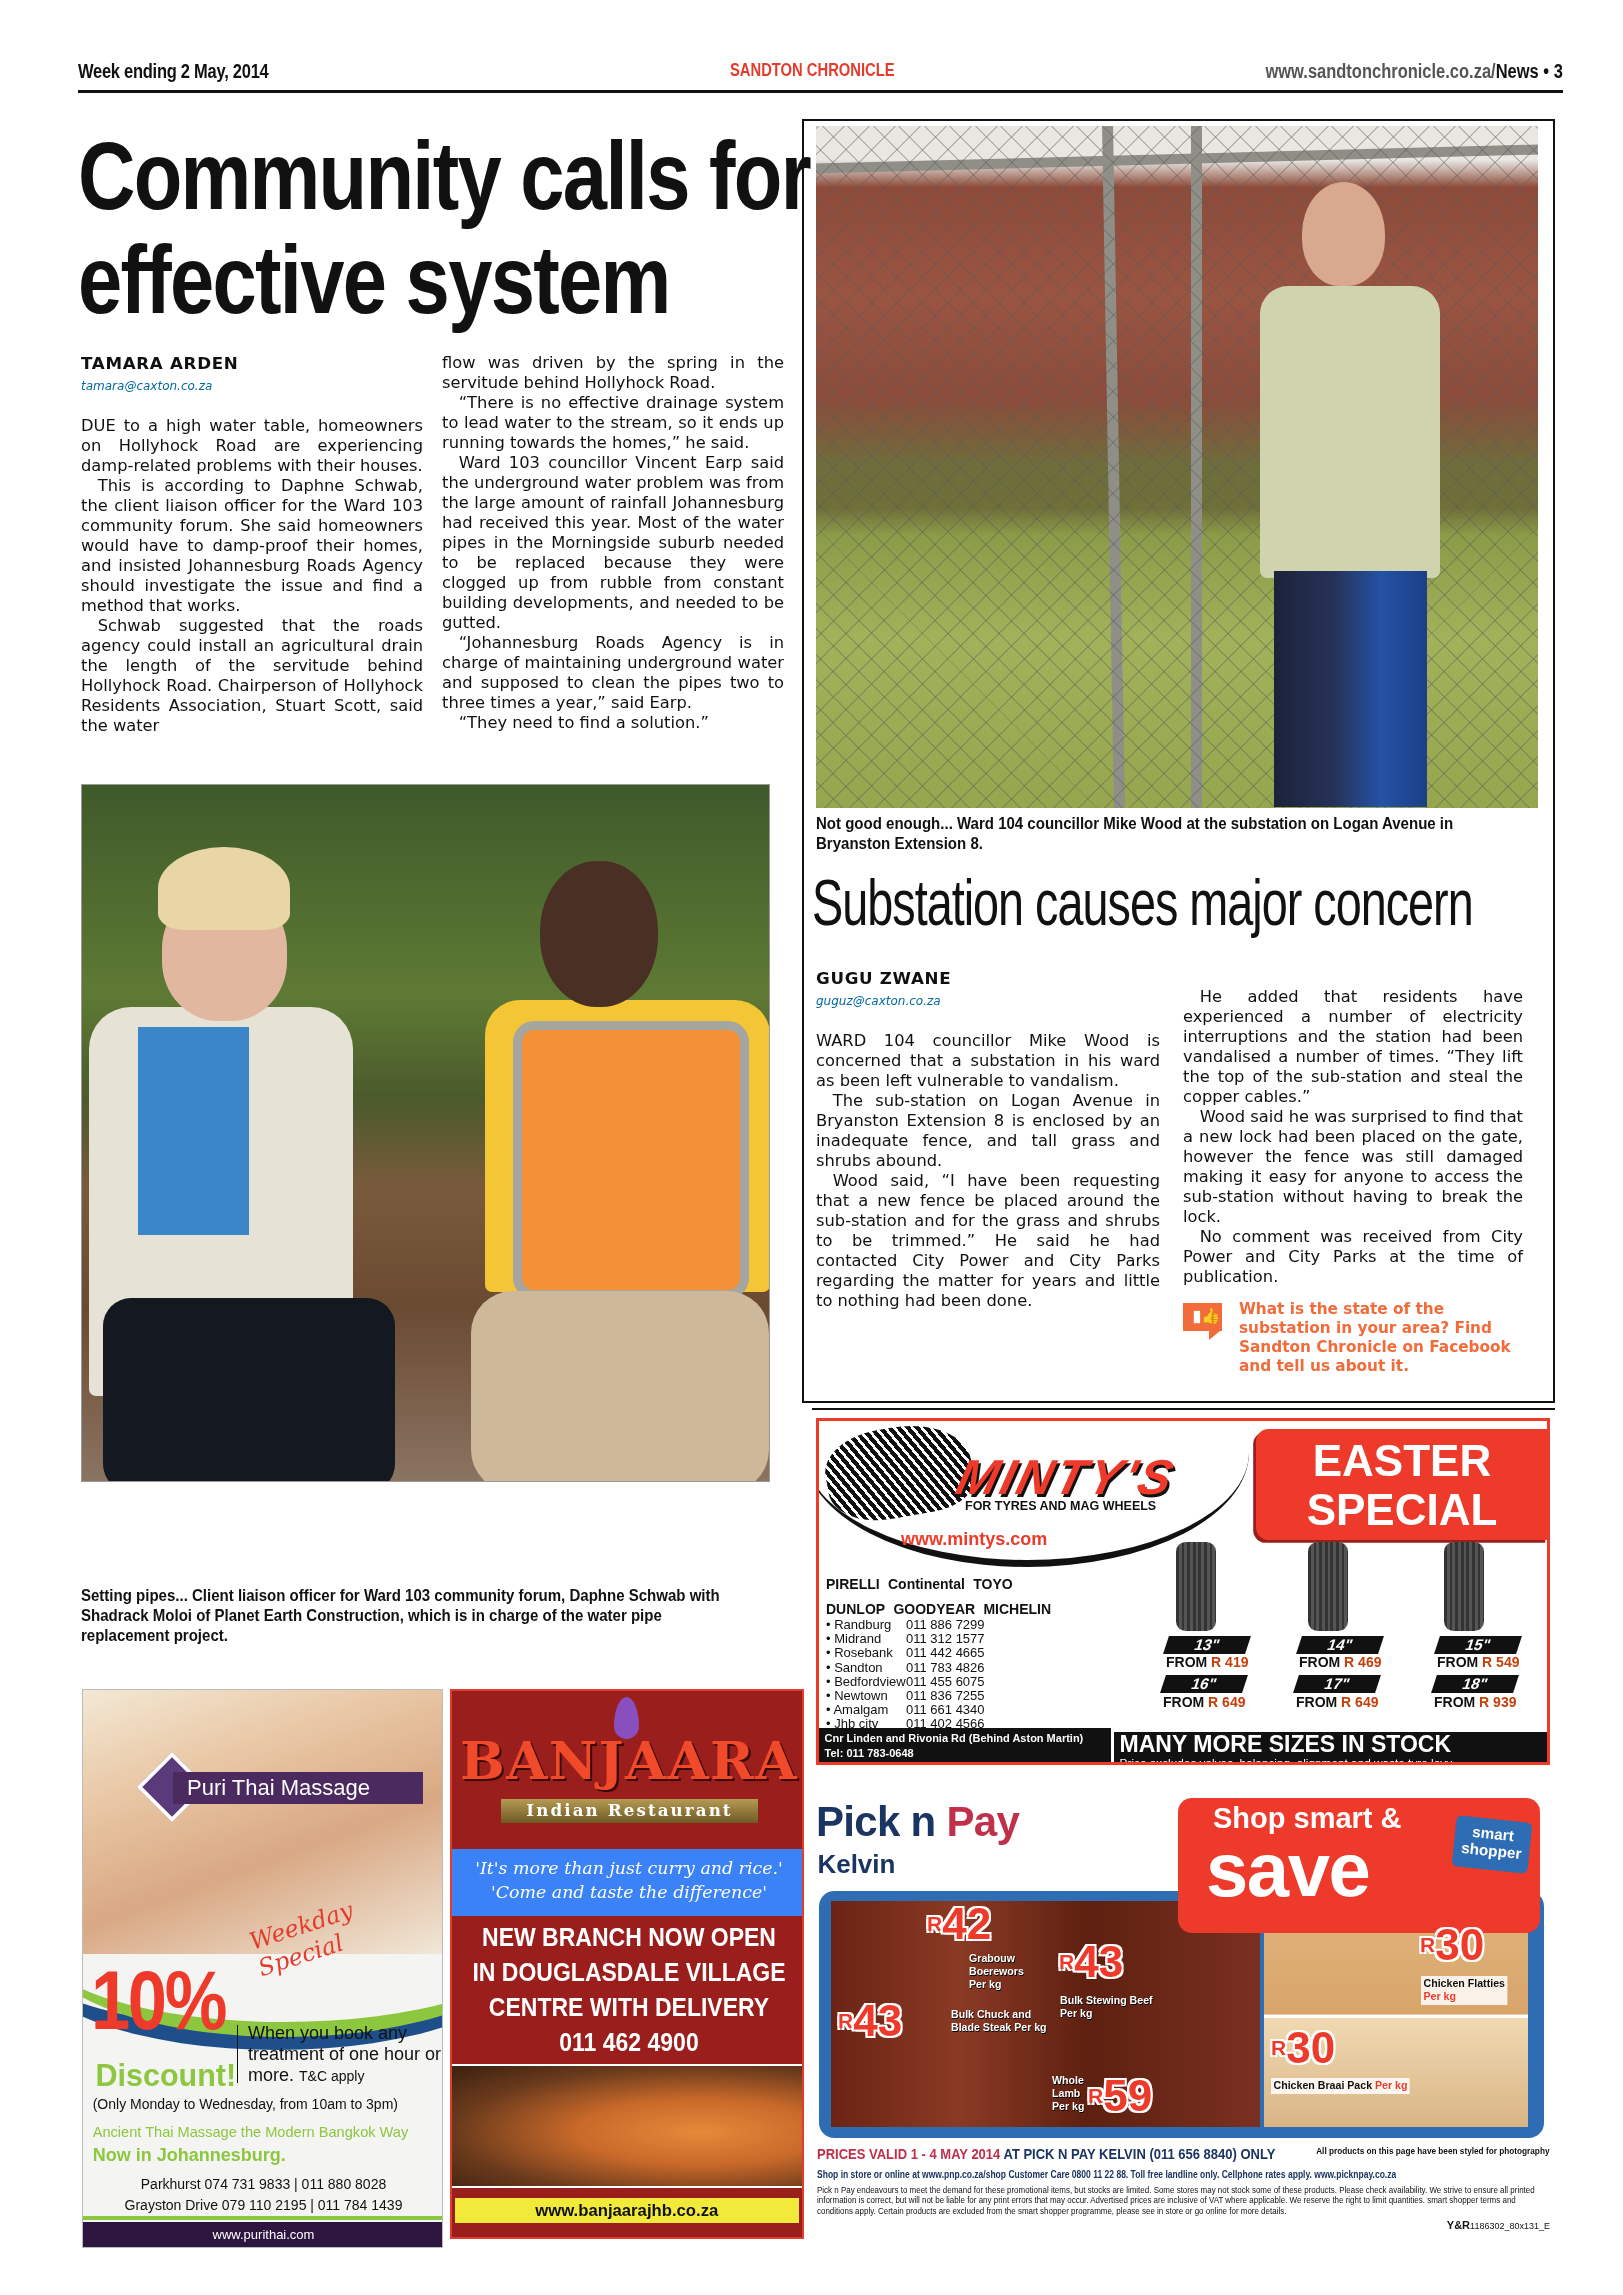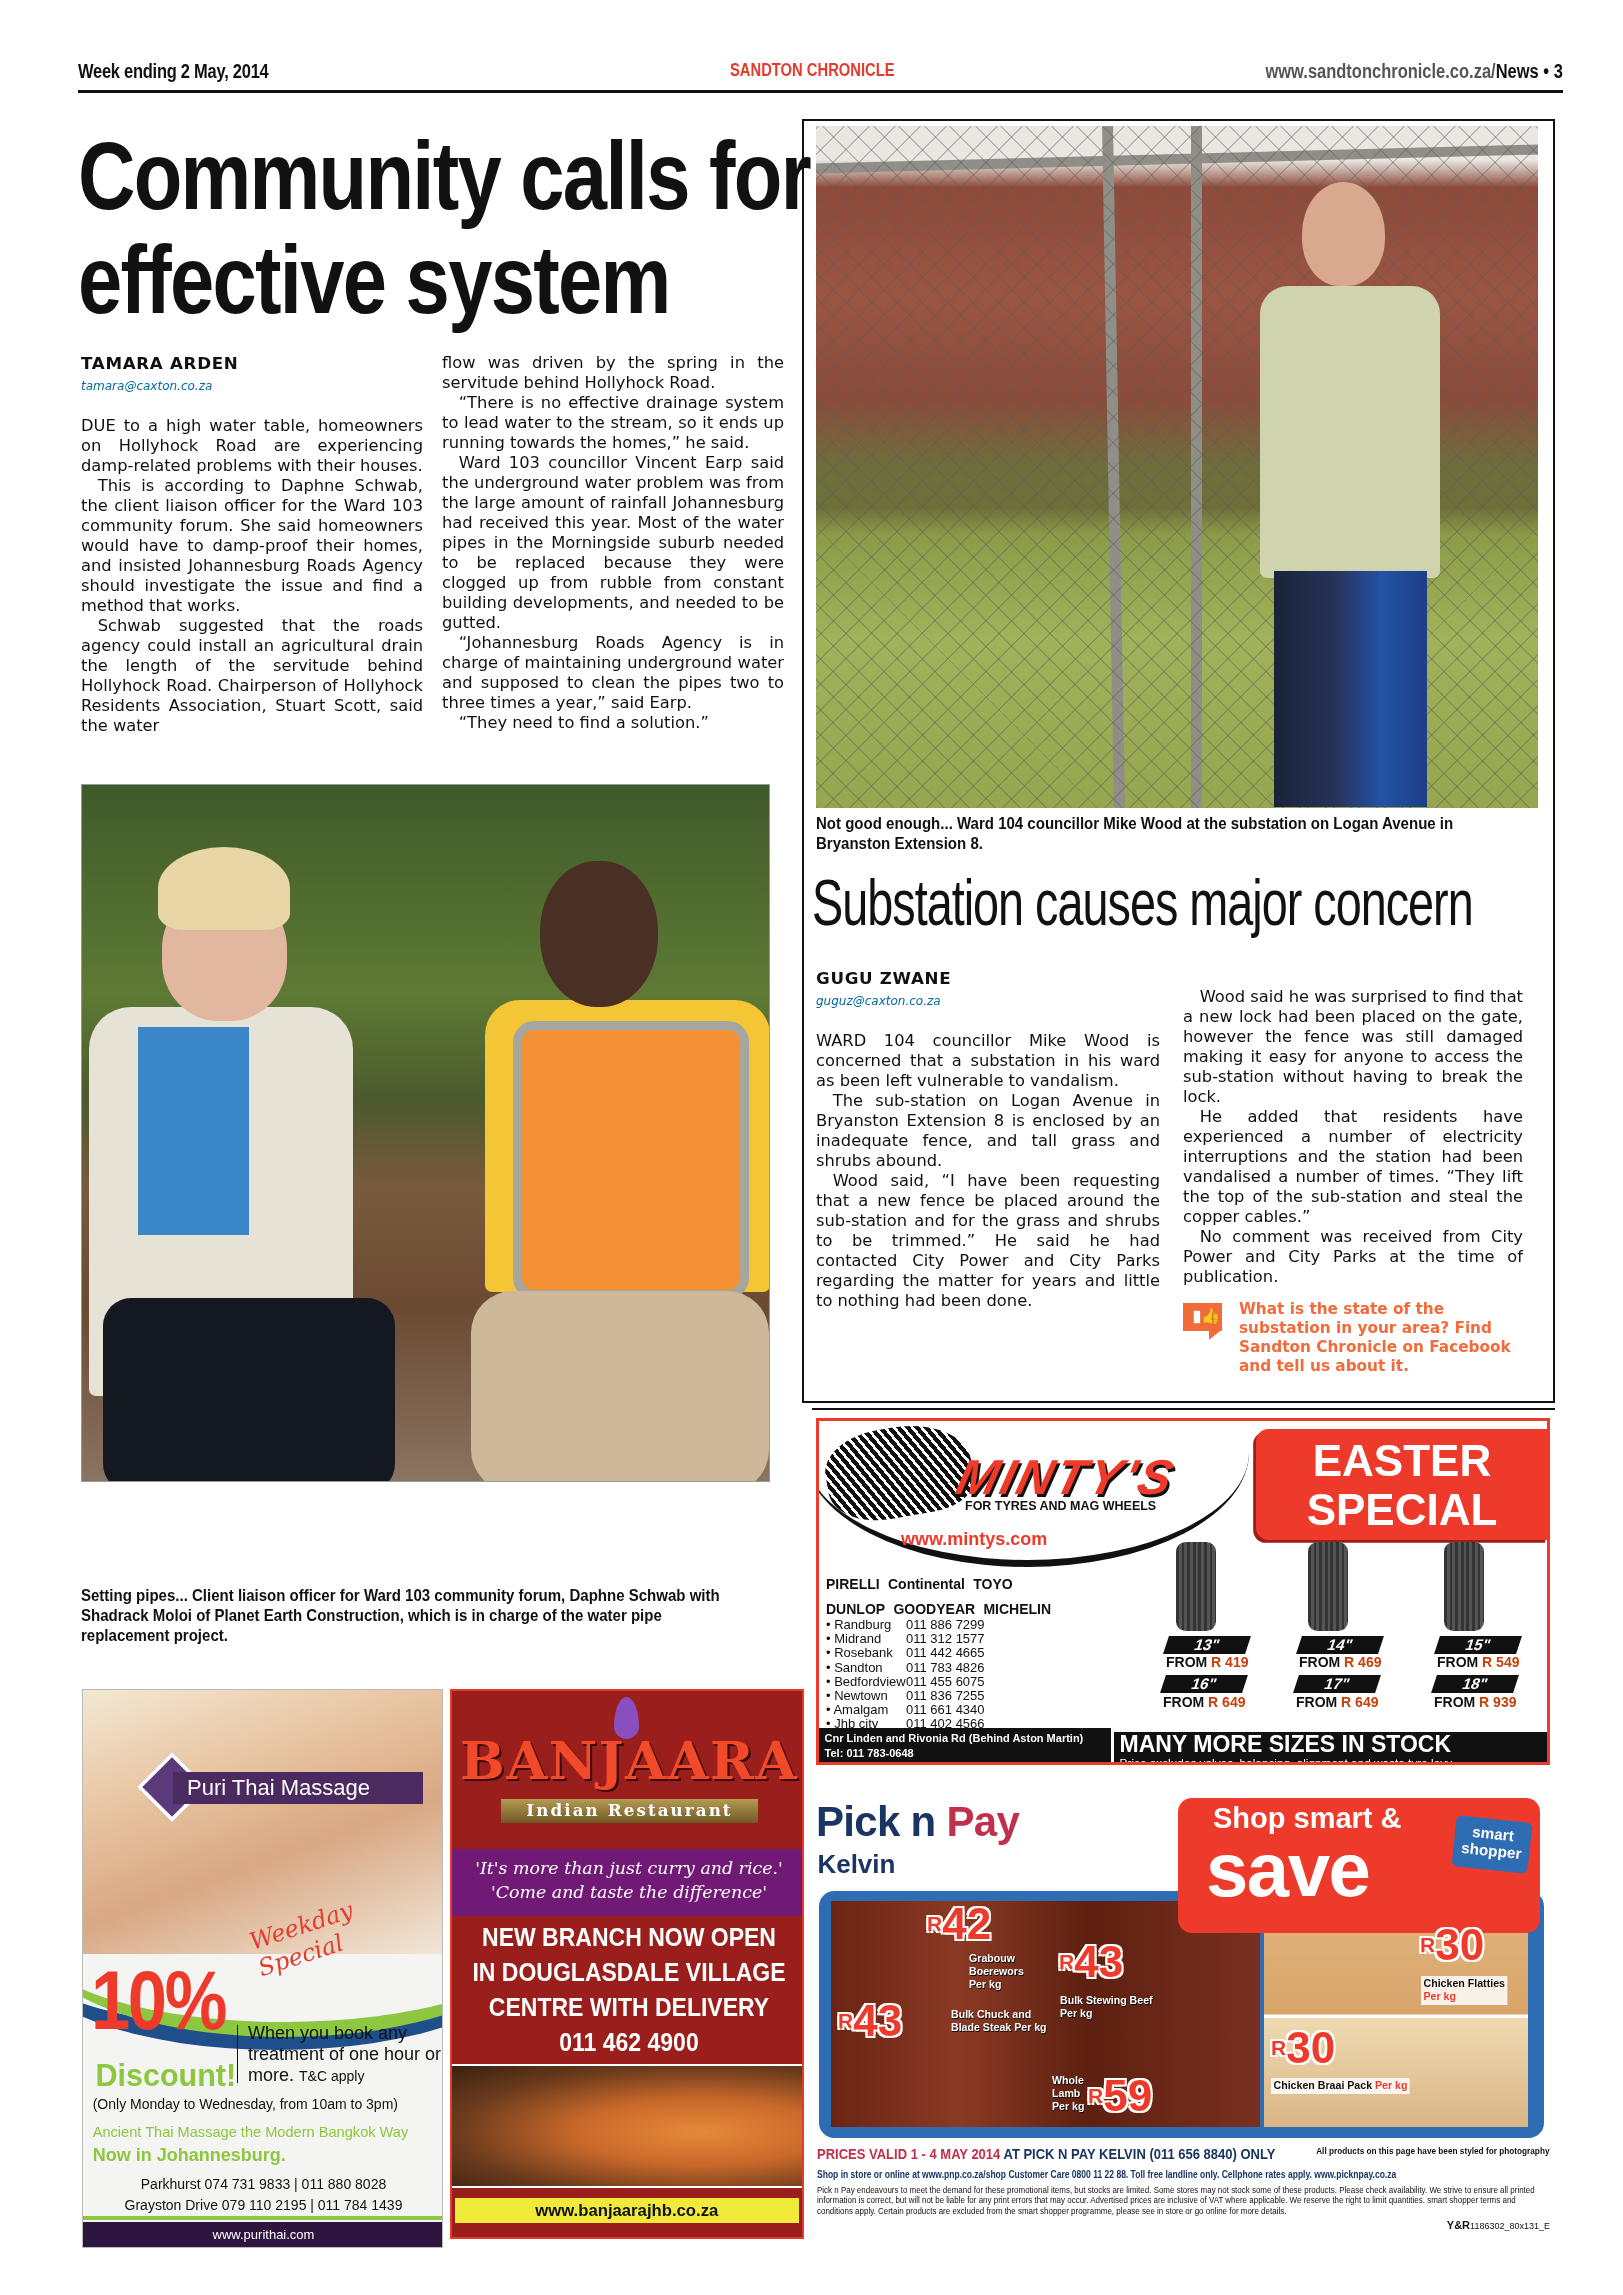--- a/index.html
+++ b/index.html
@@ -92,21 +92,21 @@
   .puri .addr { position: absolute; left: 0; width: 361px; text-align: center; font-size: 14px; }
   .puri .addr1 { top: 486px; } .puri .addr2 { top: 507px; }
   .puri .gline { position: absolute; left: 0; top: 526px; width: 361px; height: 4.2px; background: #8dc63f; }
   .puri .url { position: absolute; left: 0; top: 532px; width: 361px; height: 26px; background: #2e1540; color: #fff; text-align: center; font-size: 13px; line-height: 26px; }
 
   
   .banj { left: 450px; top: 1689px; width: 354px; height: 550px; border: 2.1px solid #e43b2c; background: #9a1f1c; overflow: hidden; }
   .banj .logo { position: absolute; left: 0; top: 38px; width: 354px; text-align: center; color: #f04a2a; font-family: "DejaVu Serif", serif; font-weight: bold; font-size: 53px; letter-spacing: 1.4px; text-shadow: 2.1px 2.1px 0 #3a0a08; }
   .banj .flame { position: absolute; left: 162px; top: 5.6px; width: 25px; height: 42px; border-radius: 50% 50% 50% 50% / 70% 70% 30% 30%; background: #8a4fbf; }
   .banj .sub { position: absolute; left: 49px; top: 108px; width: 257px; height: 23.6px; background: linear-gradient(180deg, #b59a54, #6f5a24); color: #fff; font-family: "DejaVu Serif", serif; font-weight: bold; font-size: 16.7px; line-height: 23.6px; text-align: center; letter-spacing: 2.1px; }
-  .banj .tag { position: absolute; left: 0; top: 158px; width: 354px; height: 67px; background: #701a75; color: #fff; font-family: "DejaVu Serif", serif; font-style: italic; font-size: 17.4px; line-height: 23.6px; text-align: center; padding-top: 8.3px; }
+  .banj .tag { position: absolute; left: 0; top: 158px; width: 354px; height: 67px; background: #3b82f6; color: #fff; font-family: "DejaVu Serif", serif; font-style: italic; font-size: 17.4px; line-height: 23.6px; text-align: center; padding-top: 8.3px; }
   .banj .newb { position: absolute; left: 0; top: 229px; width: 354px; text-align: center; color: #fff; font-weight: bold; font-size: 25px; line-height: 35px; transform: scaleX(0.92); }
   .banj .food { position: absolute; left: 0; top: 373px; width: 354px; height: 124px; border-top: 2.8px solid #fff; border-bottom: 2.8px solid #fff; background: radial-gradient(ellipse at 70% 55%, #e58a3a 0%, #c9692a 35%, #6a3a1c 70%, #3a2010 100%); }
   .banj .url { position: absolute; left: 2.8px; top: 507px; width: 344px; height: 25px; background: #f2ea3a; color: #111; font-weight: bold; font-size: 16.7px; line-height: 25px; text-align: center; }
 
   
   .minty-rule { left: 812px; top: 1408px; width: 743px; height: 2.1px; background: #111; }
   .minty { left: 816px; top: 1418px; width: 734px; height: 347px; border: 3.5px solid #ee3a2a; background: #fff; overflow: hidden; }
   .minty .tyre { position: absolute; left: 7px; top: 5.6px; width: 146px; height: 90px; border-radius: 40% 50% 30% 40%; background: repeating-linear-gradient(60deg, #111 0 4.2px, #fff 4.2px 7px); transform: rotate(-10deg); }
   .minty .arc { position: absolute; left: -14px; top: -83px; width: 444px; height: 229px; border-radius: 0 0 50% 50%; border-bottom: 7px solid #111; }
   .minty .brand { position: absolute; left: 139px; top: 28px; color: #ee3a2a; font-family: "Liberation Sans", sans-serif; font-weight: bold; font-style: italic; font-size: 49px; letter-spacing: 2.8px; text-shadow: 2.8px 2.8px 0 #111; transform: skewX(-14deg); }
@@ -224,22 +224,22 @@
   <div class="byline">GUGU ZWANE</div>
   <div class="email">guguz@caxton.co.za</div>
   <div class="body-text" style="margin-top:23.6px">
     <p class="first">WARD 104 councillor Mike Wood is concerned that a substation in his ward as been left vulnerable to vandalism.</p>
     <p>The sub-station on Logan Avenue in Bryanston Extension 8 is enclosed by an inadequate fence, and tall grass and shrubs abound.</p>
     <p>Wood said, “I have been requesting that a new fence be placed around the sub-station and for the grass and shrubs to be trimmed.” He said he had contacted City Power and City Parks regarding the matter for years and little to nothing had been done.</p>
   </div>
 </div>
 <div class="abs col4">
   <div class="body-text" style="margin-top:19.4px">
+    <p>He added that residents have experienced a number of electricity interruptions and the station had been vandalised a number of times. “They lift the top of the sub-station and steal the copper cables.”</p>
     <p>Wood said he was surprised to find that a new lock had been placed on the gate, however the fence was still damaged making it easy for anyone to access the sub-station without having to break the lock.</p>
-    <p>He added that residents have experienced a number of electricity interruptions and the station had been vandalised a number of times. “They lift the top of the sub-station and steal the copper cables.”</p>
     <p>No comment was received from City Power and City Parks at the time of publication.</p>
   </div>
 </div>
 <div class="abs fb-cta">
   <div class="fb-icon">
       <span>▮👍</span>
     </div>
   <div class="fb-text">What is the state of the substation in your area? Find Sandton Chronicle on Facebook and tell us about it.</div>
 </div>
 

